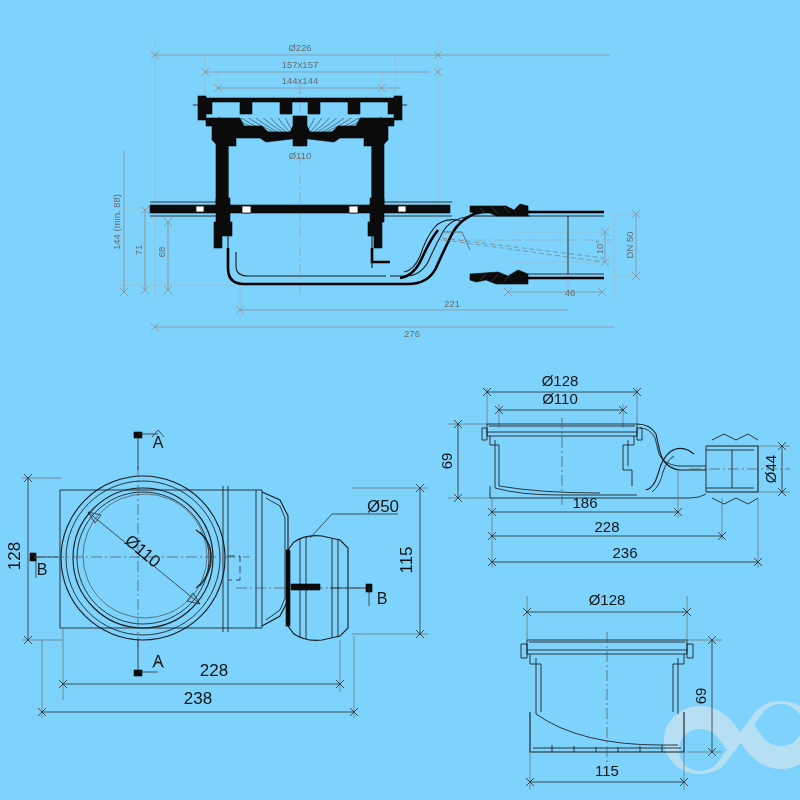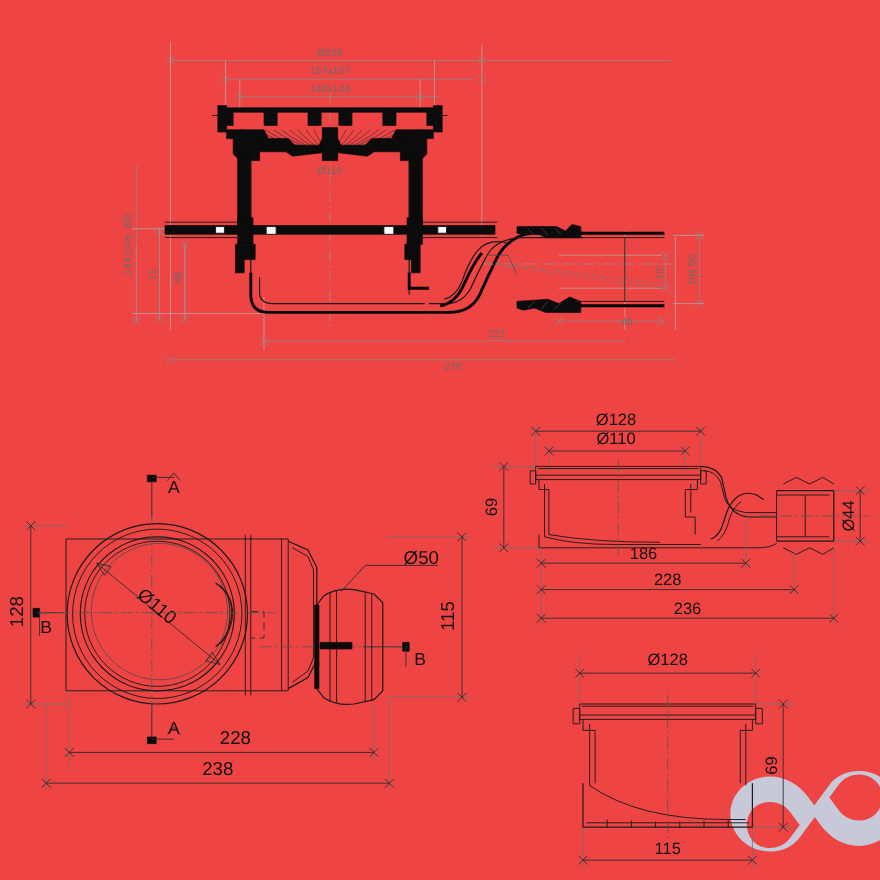--- a/index.html
+++ b/index.html
@@ -4,21 +4,21 @@
 <style>
   html, body {
     margin: 0;
     padding: 0;
     background: #ffffff;
   }
   #sheet {
     position: relative;
     width: 800px;
     height: 800px;
-    background: #ef4444;
+    background: #7dd3fc;
     font-family: "Liberation Sans", sans-serif;
     overflow: hidden;
   }
   svg { display: block; }
   .dimline   { stroke: #8a8a8a; stroke-width: 0.7; fill: none; }
   .dimlineD  { stroke: #2b2b2b; stroke-width: 0.8; fill: none; }
   .extline   { stroke: #b4b4b4; stroke-width: 0.6; fill: none; }
   .extlineD  { stroke: #6e6e6e; stroke-width: 0.7; fill: none; }
   .centerline{ stroke: #9a9a9a; stroke-width: 0.6; fill: none;
                stroke-dasharray: 10 3 2 3; }

